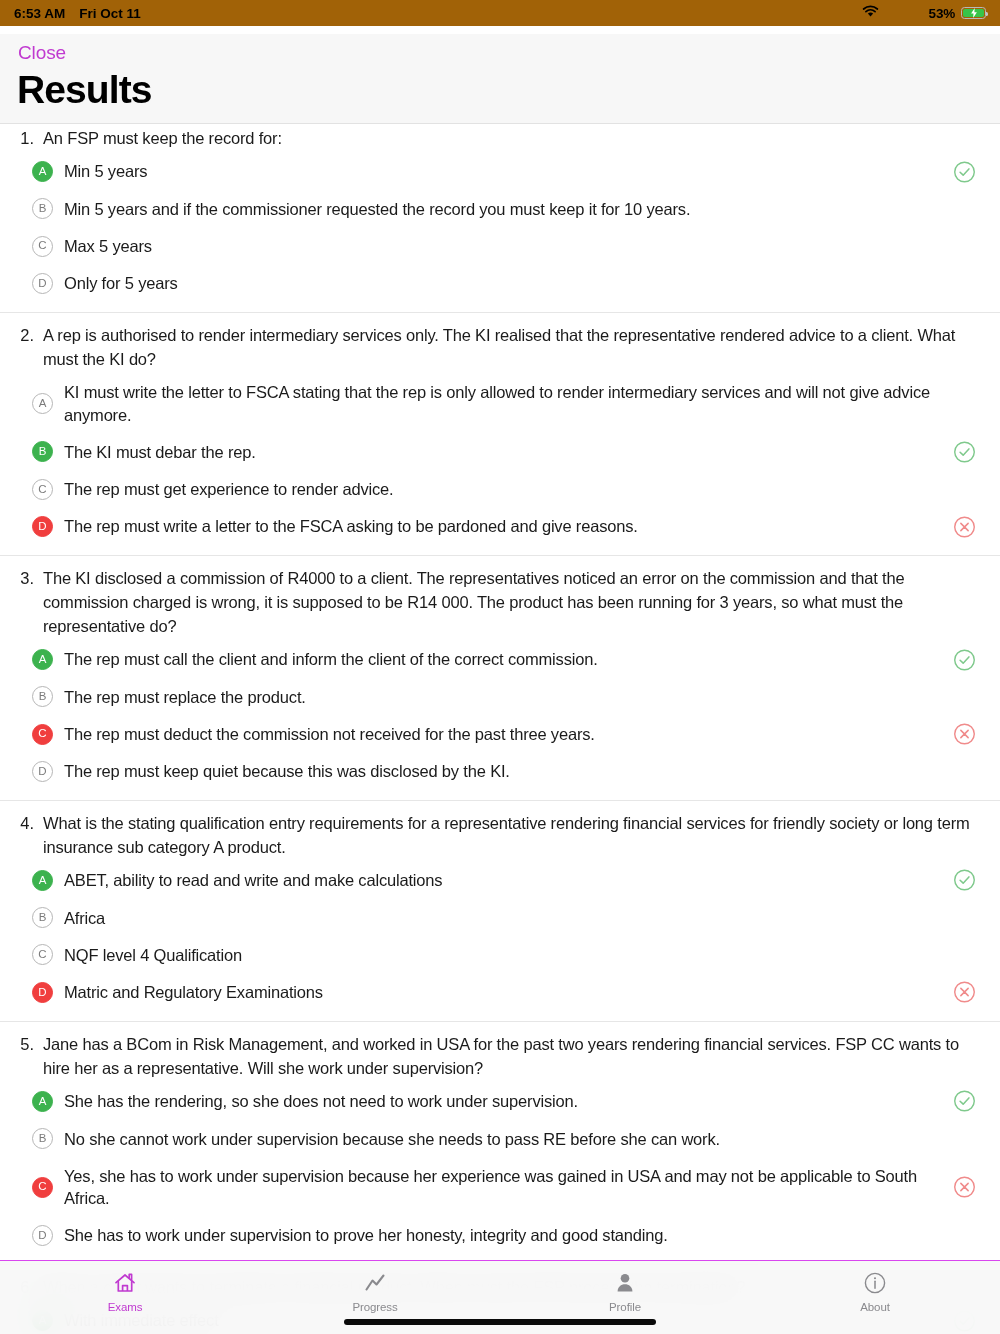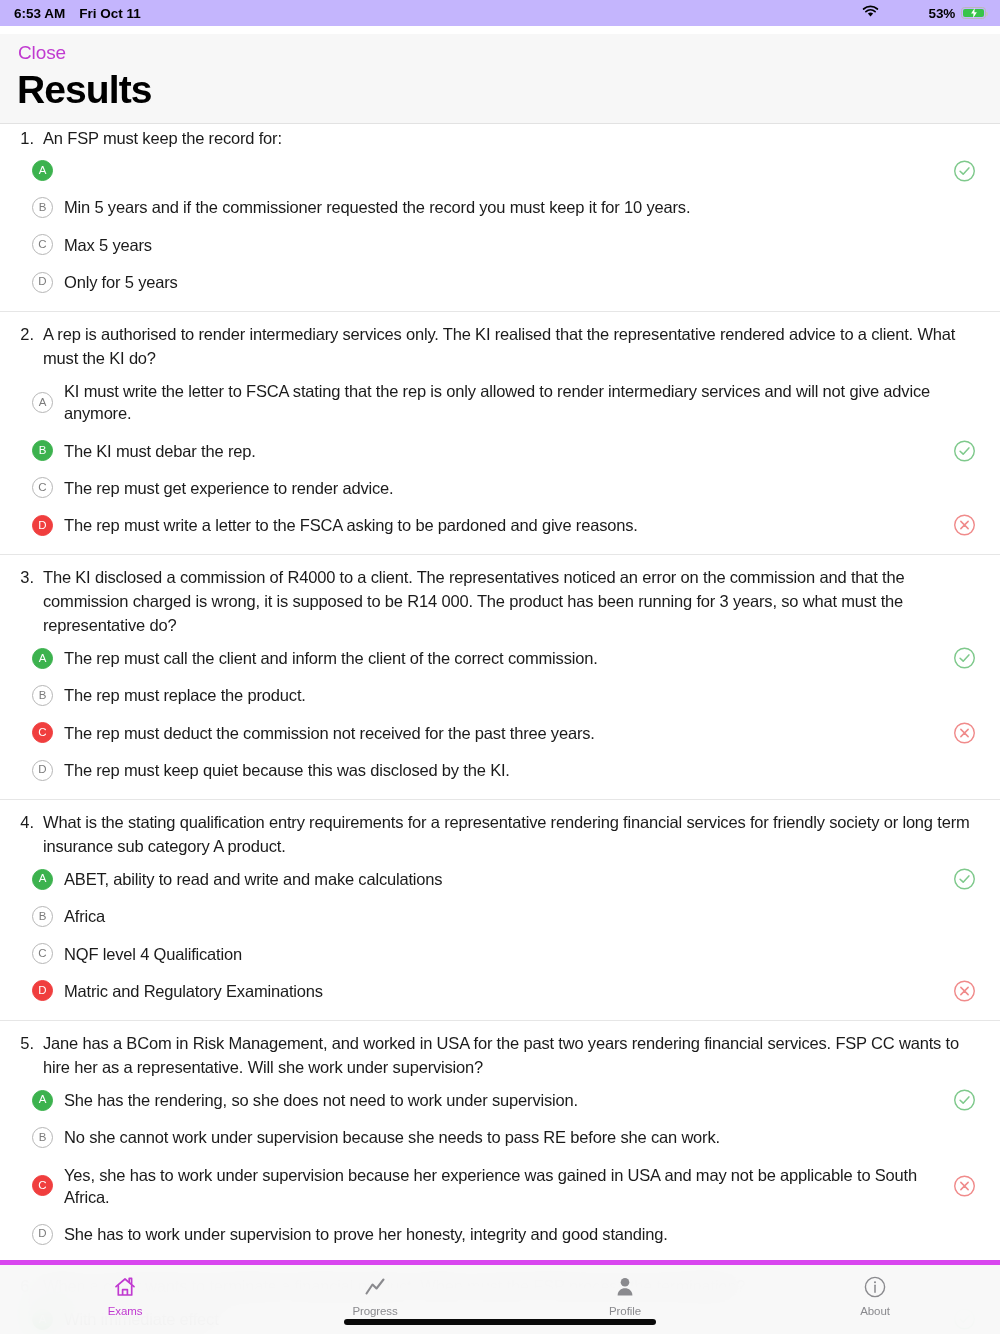--- a/index.html
+++ b/index.html
@@ -19,21 +19,21 @@
     height: 1334px;
     background: #ffffff;
     overflow: hidden;
   }
 
   
   .status-bar {
     position: absolute;
     top: 0; left: 0; right: 0;
     height: 26px;
-    background: #c4b5fd;
+    background: #a16207;
     display: flex;
     align-items: center;
     padding: 0 14px 0 14px;
     font-size: 13.5px;
     font-weight: bold;
     color: #000;
     z-index: 40;
   }
   .status-left { display: flex; align-items: center; gap: 14px; }
   .status-right {
@@ -194,21 +194,21 @@
     width: 23px; height: 23px;
   }
 
   
   .tab-bar {
     position: absolute;
     left: 0; right: 0; bottom: 0;
     height: 74px;
     background: rgba(247,247,247,0.93);
     backdrop-filter: blur(16px);
-    border-top: 5px solid #d946ef;
+    border-top: 1px solid #d946ef;
     display: flex;
     align-items: flex-start;
     padding-top: 9px;
     z-index: 50;
   }
   .tab-item {
     flex: 1;
     display: flex;
     flex-direction: column;
     align-items: center;
@@ -270,20 +270,21 @@
   </div>
 
   <div class="content" id="questions-container">
       <div class="question-block">
         <div class="q-head">
           <div class="q-number">1.</div>
           <div class="q-text">An FSP must keep the record for:</div>
         </div>
         <div class="option-row">
           <div class="opt-badge correct">A</div>
+          <div class="opt-text">Min 5 years</div>
           <div class="result-icon"><svg viewBox="0 0 24 24" width="23" height="23">
               <circle cx="12" cy="12" r="10.2" fill="none" stroke="#7fc98c" stroke-width="1.5"></circle>
               <path d="M7.4 12.2 L10.6 15.3 L16.6 8.8" fill="none" stroke="#7fc98c" stroke-width="1.6" stroke-linecap="round" stroke-linejoin="round"></path>
             </svg></div>
         </div>
         <div class="option-row">
           <div class="opt-badge neutral">B</div>
           <div class="opt-text">Min 5 years and if the commissioner requested the record you must keep it for 10 years.</div>
         </div>
         <div class="option-row">

